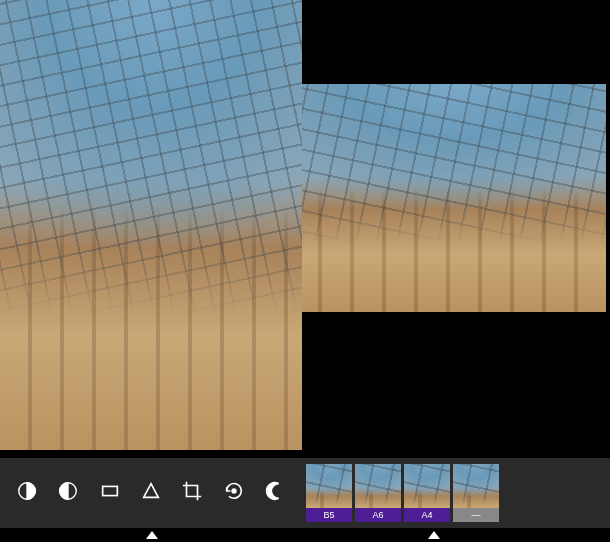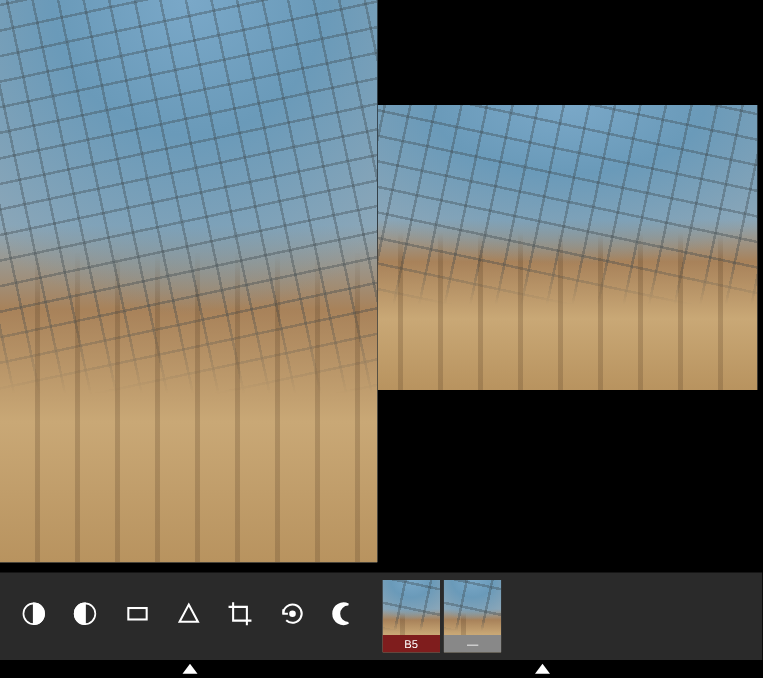--- a/index.html
+++ b/index.html
@@ -110,21 +110,21 @@
       overflow: hidden;
       flex-shrink: 0;
     }
     .filter-thumb .arch-image { transform: scaleX(-1); }
     .filter-label {
       position: absolute;
       bottom: 0;
       left: 0;
       right: 0;
       height: 14px;
-      background: #7f1d1d;
+      background: #4c1d95;
       color: #fff;
       font-size: 9px;
       display: flex;
       align-items: center;
       justify-content: center;
       font-weight: 500;
     }
     .filter-thumb.no-label .filter-label {
       background: #888;
     }
@@ -223,20 +223,28 @@
       </span>
     </div>
 
   </div>
 
   <div class="filter-strip">
     <div class="filter-thumb">
       <div class="arch-image"></div>
       <div class="filter-label">B5</div>
     </div>
+    <div class="filter-thumb">
+      <div class="arch-image"></div>
+      <div class="filter-label">A6</div>
+    </div>
+    <div class="filter-thumb">
+      <div class="arch-image"></div>
+      <div class="filter-label">A4</div>
+    </div>
     <div class="filter-thumb no-label">
       <div class="arch-image"></div>
       <div class="filter-label">—</div>
     </div>
   </div>
 </div>
 
 <div class="indicators">
   <div class="indicator-arrow indicator-left"></div>
   <div class="indicator-arrow indicator-right"></div>

